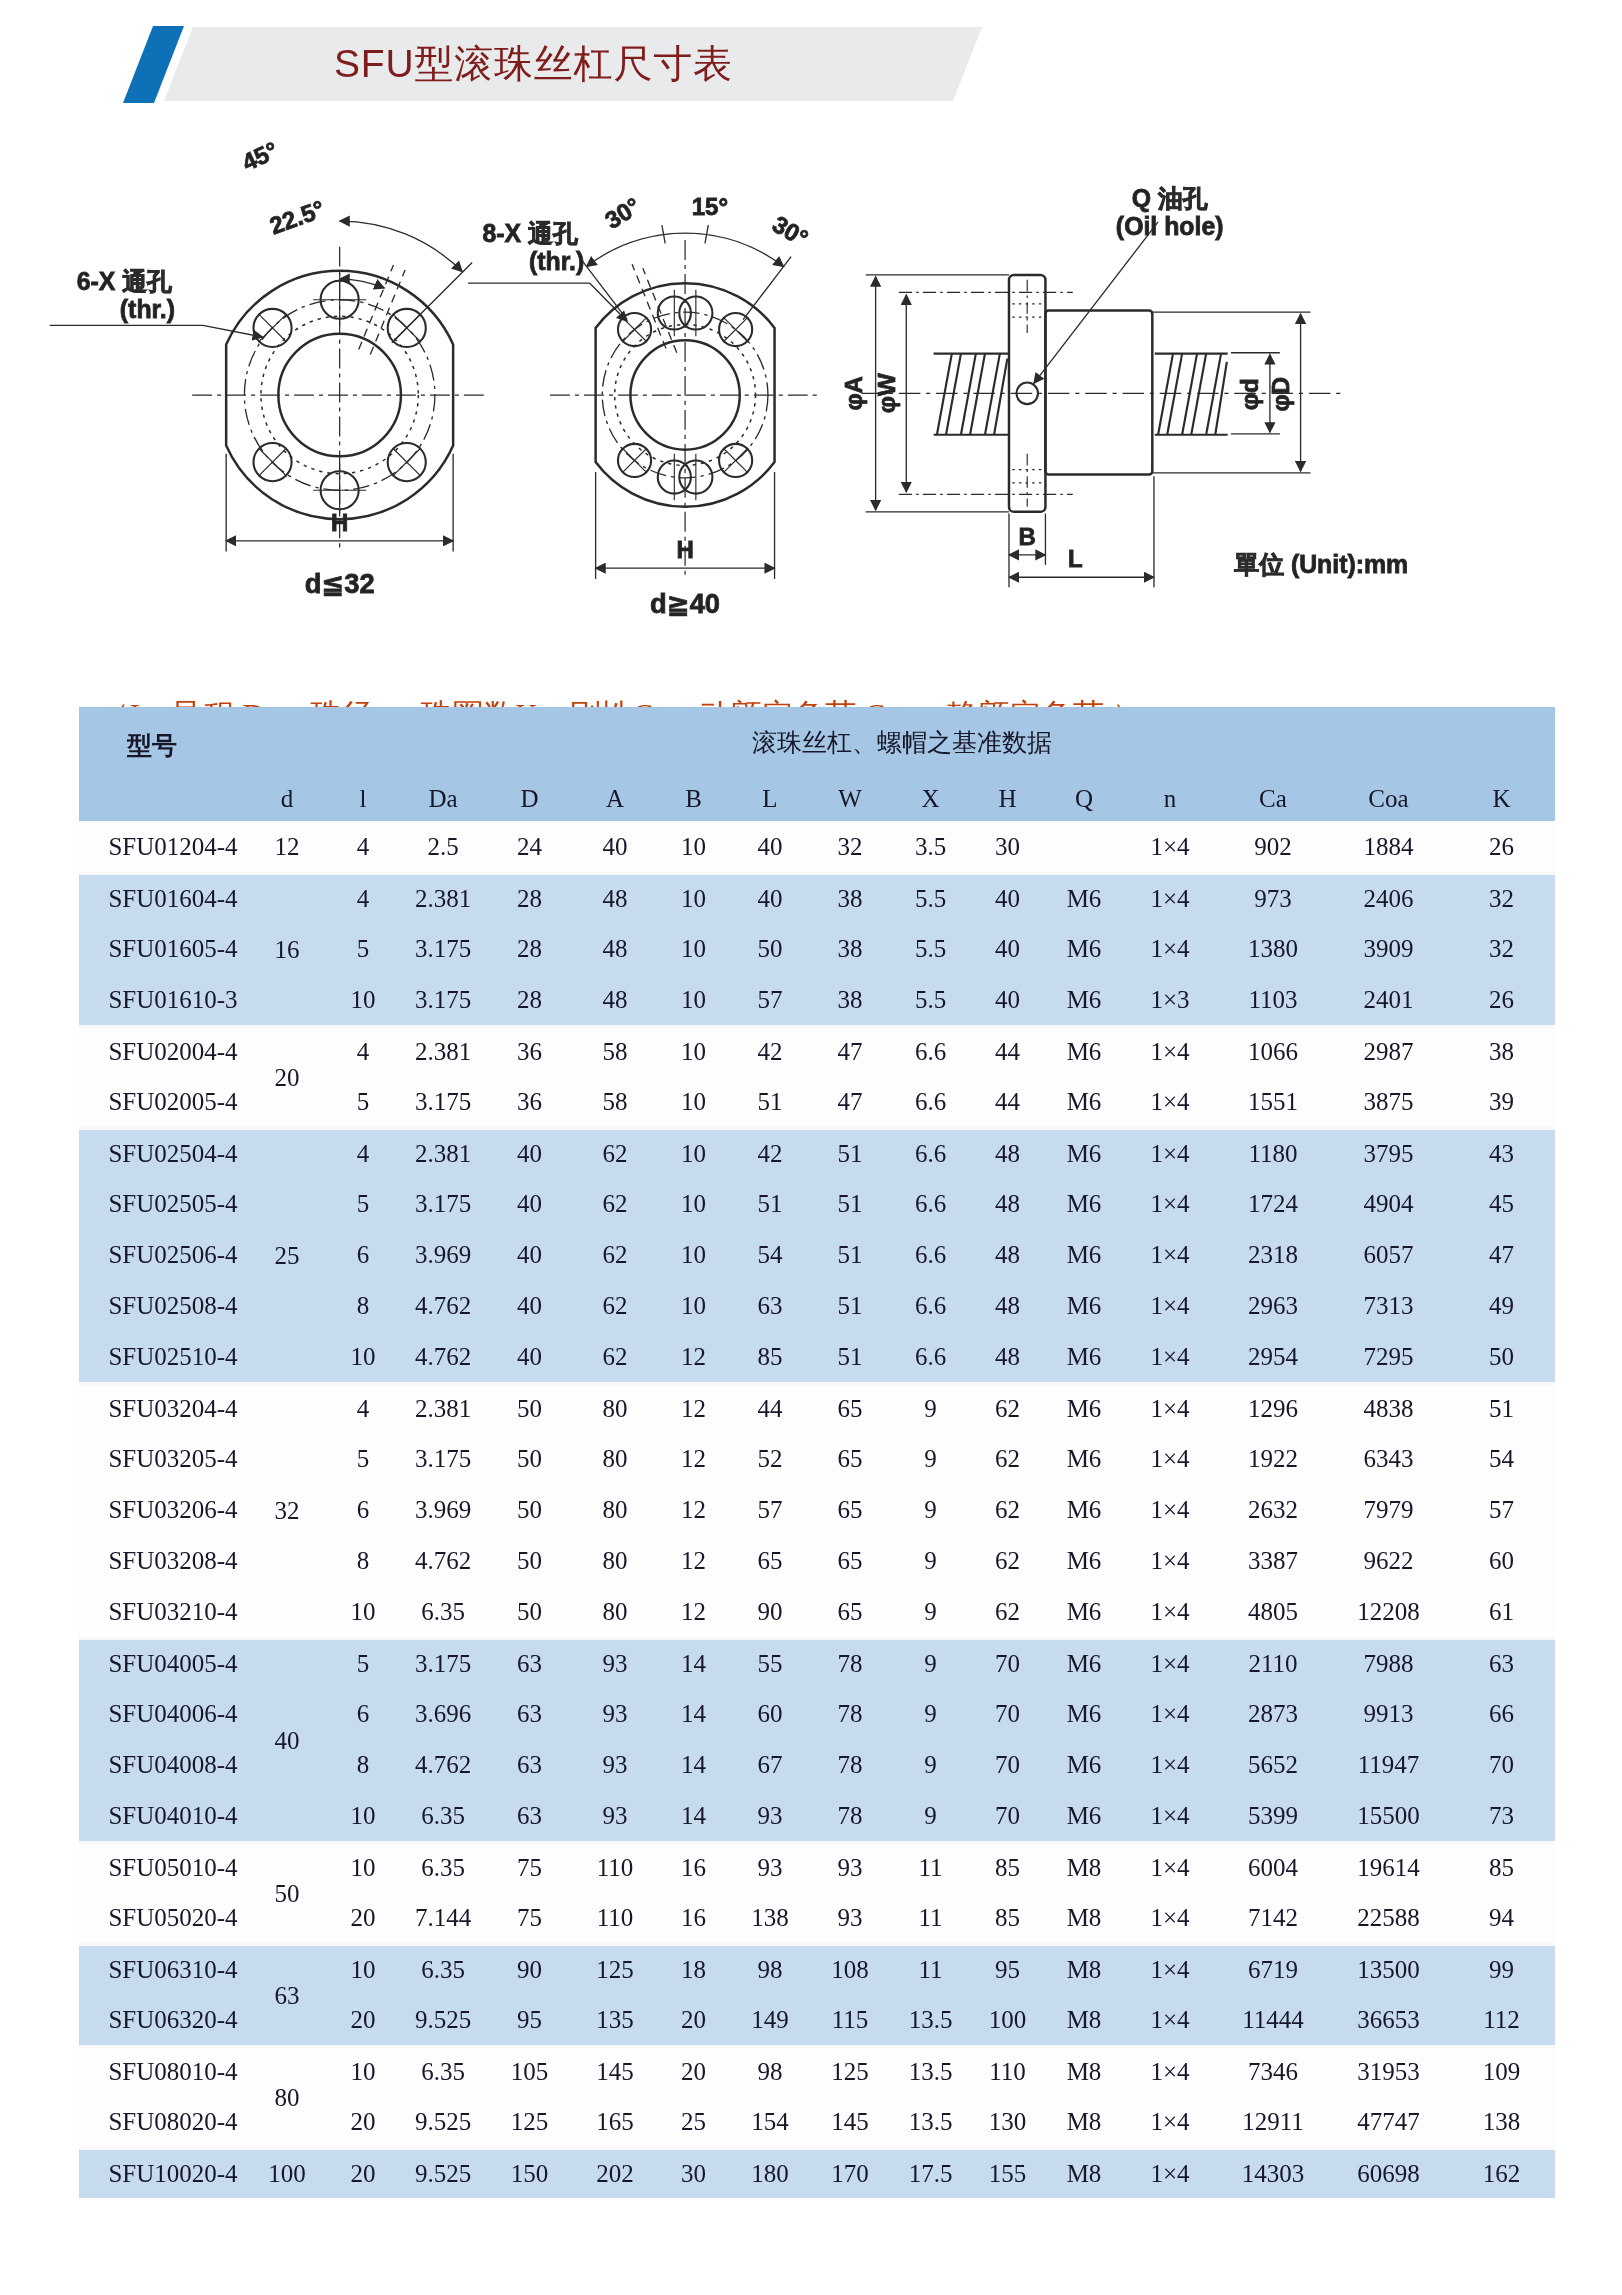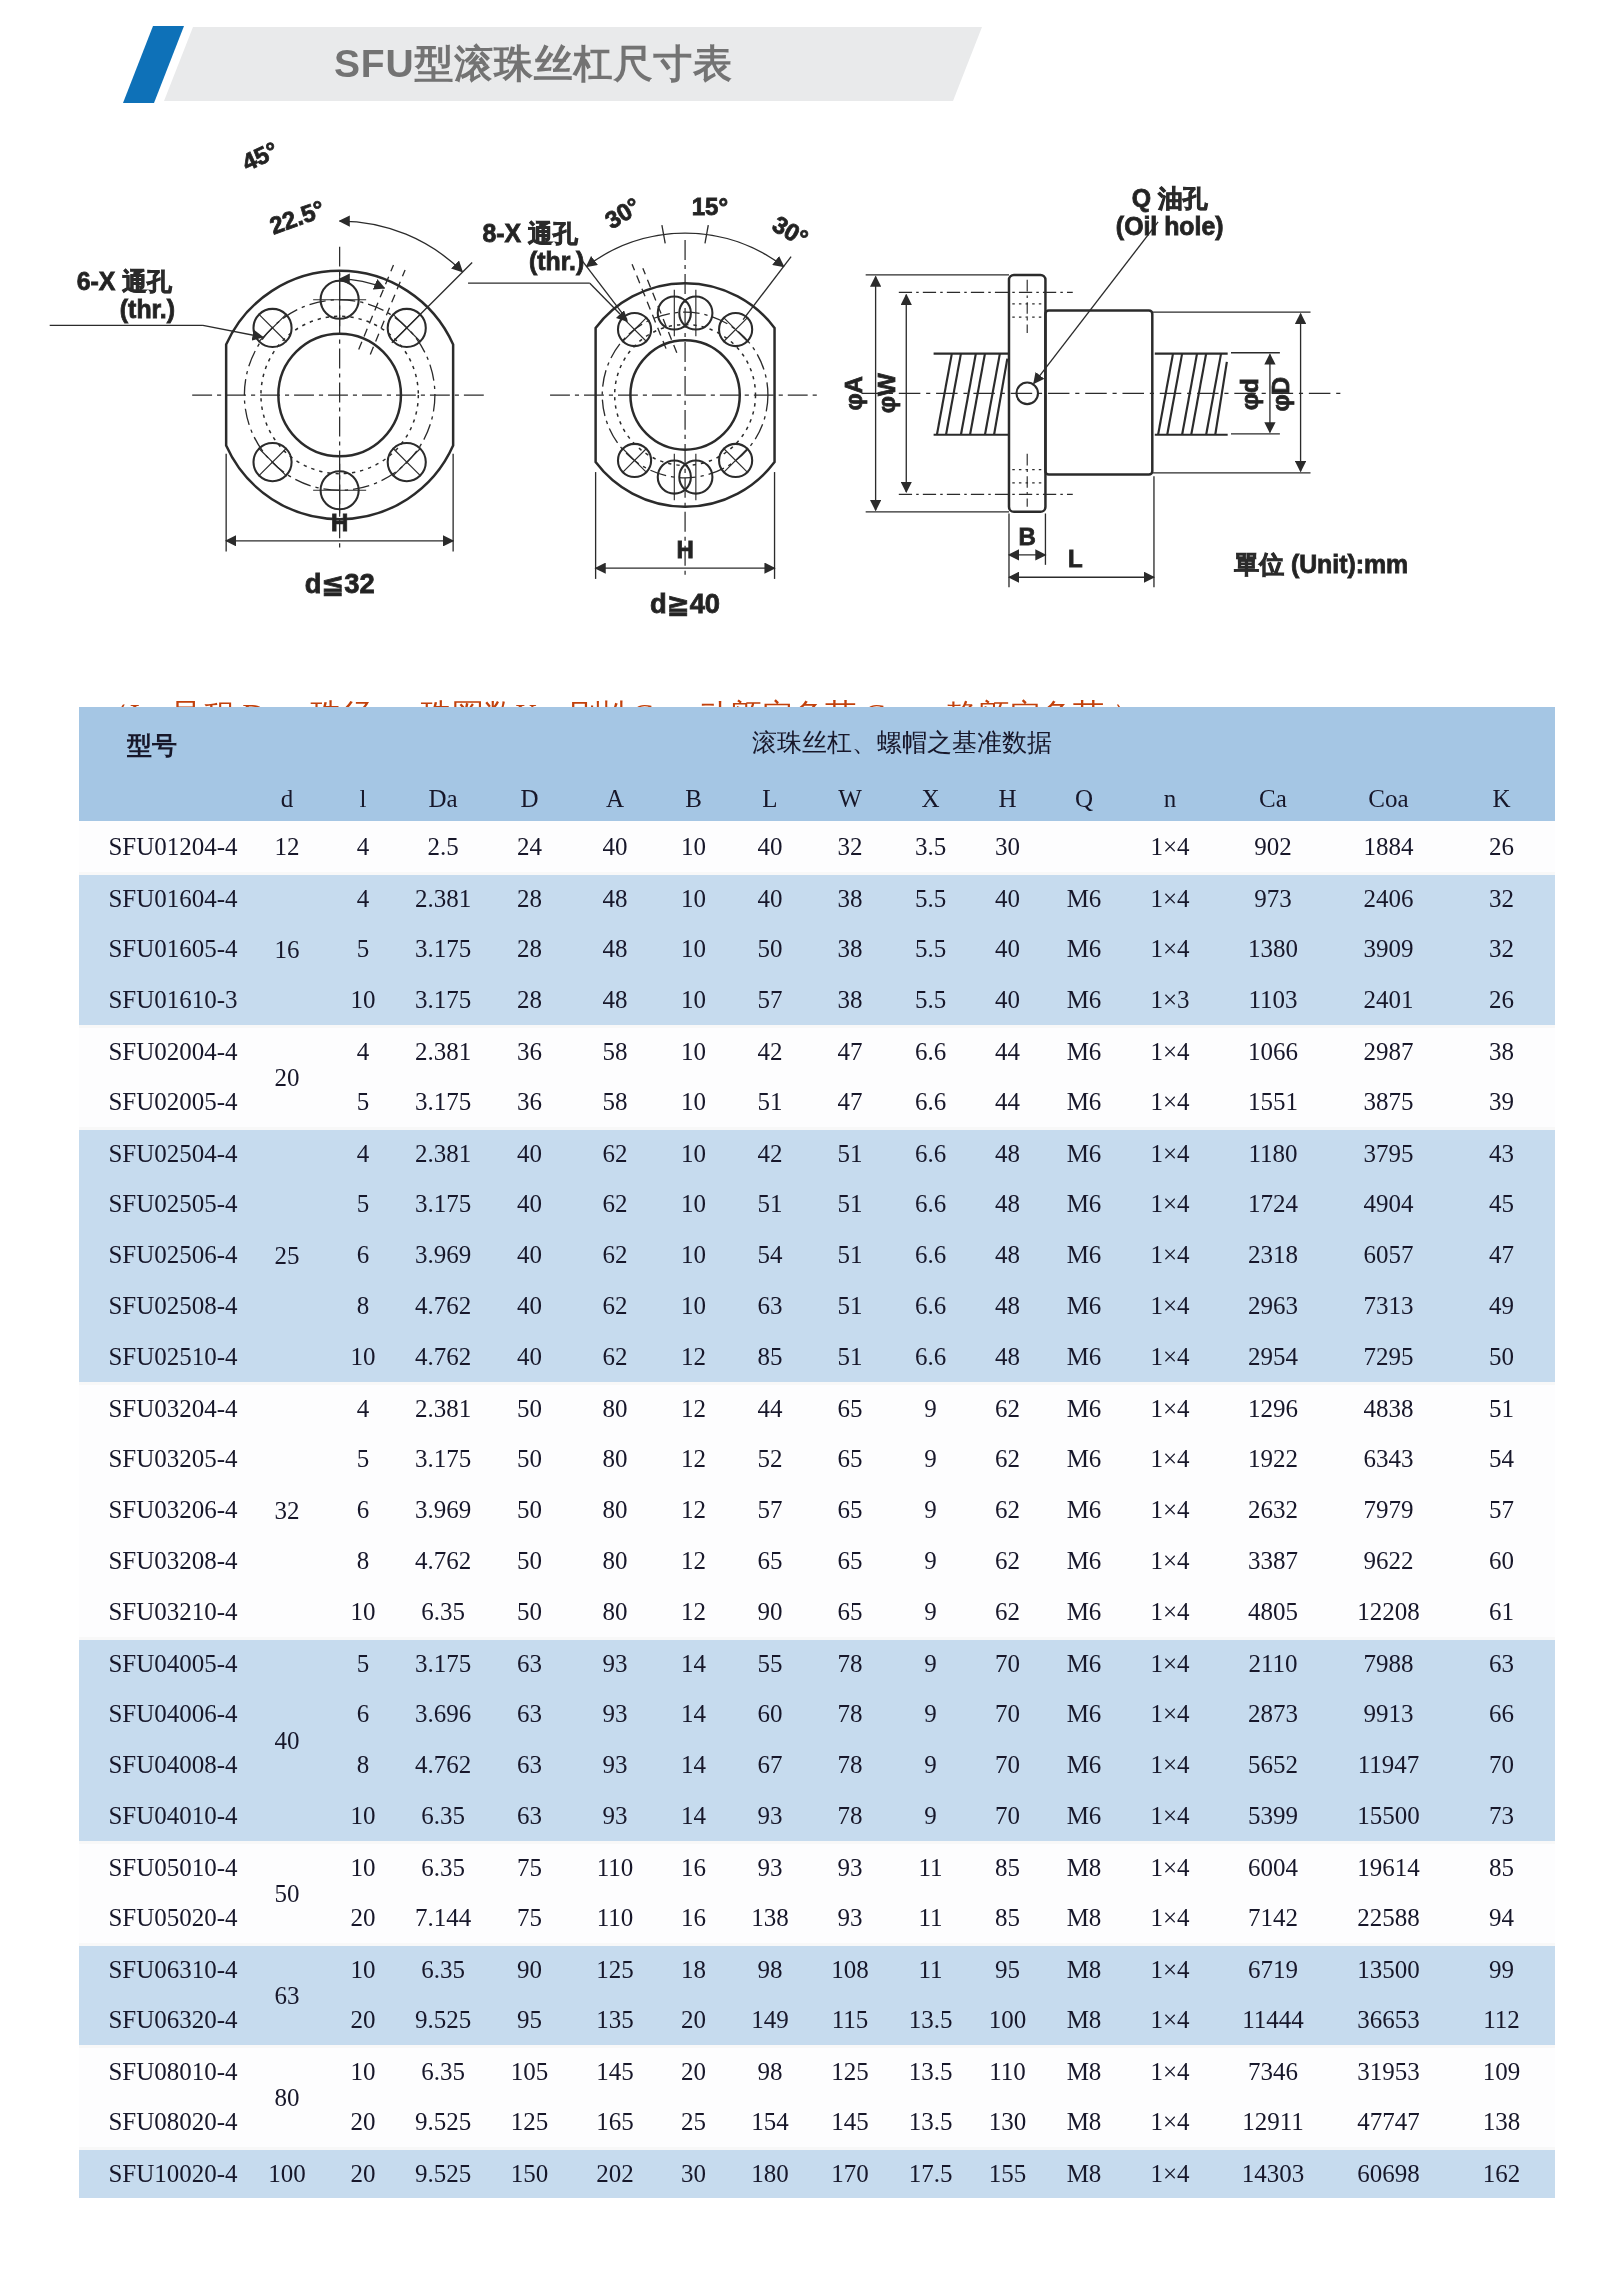--- a/index.html
+++ b/index.html
@@ -4,22 +4,22 @@
 <style>
   html,body{margin:0;padding:0;background:#ffffff;}
   .page{position:relative;width:1622px;height:2295px;background:#ffffff;overflow:hidden;
         font-family:"Liberation Serif","DejaVu Serif",serif;color:#17172a;}
   
   .banner-gray{position:absolute;left:164px;top:27px;width:818px;height:74px;background:#e9eaeb;
                clip-path:polygon(29px 0,100% 0,calc(100% - 29px) 100%,0 100%);}
   .banner-blue{position:absolute;left:123px;top:26px;width:61px;height:77px;background:#0e71b8;
                clip-path:polygon(30px 0,100% 0,calc(100% - 30px) 100%,0 100%);}
   .banner-title{position:absolute;left:170px;top:0;height:74px;line-height:74px;
-                font-family:"Liberation Sans","DejaVu Sans",sans-serif;font-size:39px;font-weight:700;
-                color:#737373;letter-spacing:0.8px;white-space:nowrap;}
+                font-family:"Liberation Sans","DejaVu Sans",sans-serif;font-size:39px;font-weight:400;
+                color:#7f1d1d;letter-spacing:0.8px;white-space:nowrap;}
   
   .diagram-svg{position:absolute;left:0;top:124px;}
   .diagram-svg text{font-family:"Liberation Sans","DejaVu Sans",sans-serif;fill:#222;}
   .dimtxt{font-size:29px;font-weight:700;}
   .captxt{font-size:33px;font-weight:700;}
   .cntxt{font-size:30px;font-weight:700;}
   
   .legend{position:absolute;left:98px;top:648px;font-size:31.5px;color:#c2410c;white-space:nowrap;margin-top:47px;}
   
   .tbl{position:absolute;left:79px;top:707px;width:1475px;border-collapse:separate;border-spacing:0;

